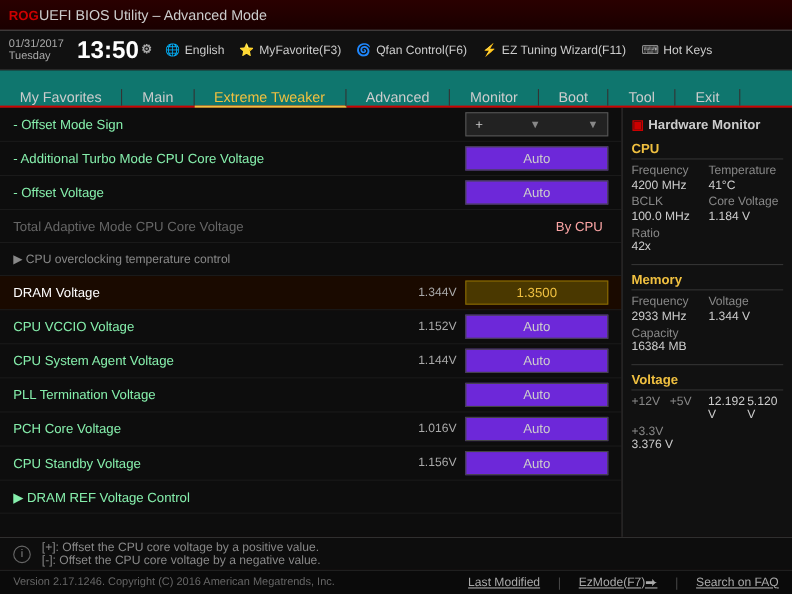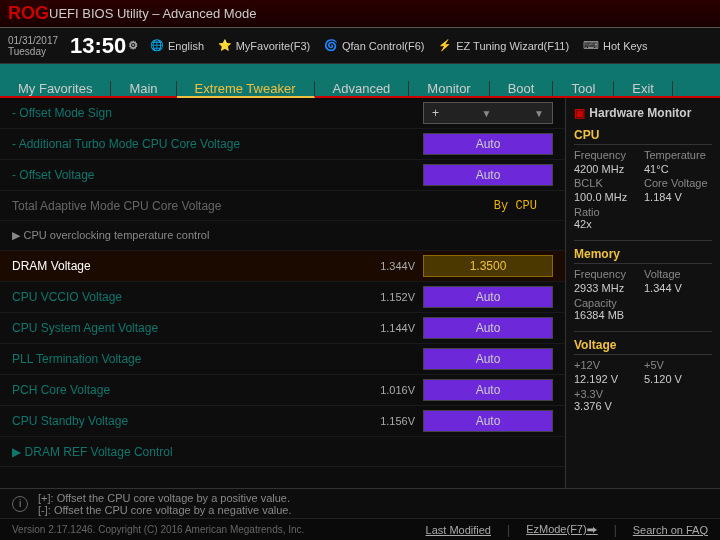--- a/index.html
+++ b/index.html
@@ -114,21 +114,21 @@
 
     .setting-row {
       display: flex;
       align-items: center;
       padding: 4px 12px;
       border-bottom: 1px solid #1a1a1a;
       min-height: 30px;
     }
     .setting-label {
       flex: 1;
-      color: #0f766e;
+      color: #86efac;
       font-size: 12px;
     }
     .setting-label.dimmed { color: #666; }
     .setting-label.section { color: #888; font-size: 11px; }
     .setting-current {
       color: #aaa;
       font-size: 11px;
       margin-right: 8px;
       min-width: 45px;
       text-align: right;
@@ -246,21 +246,21 @@
 
     
     .content-area::-webkit-scrollbar { width: 6px; }
     .content-area::-webkit-scrollbar-track { background: #111; }
     .content-area::-webkit-scrollbar-thumb { background: #444; }
 
     
     .rog-logo {
       color: #cc0000;
       font-weight: bold;
-      font-size: 18px;
+      font-size: 12px;
     }
   </style>
 </head>
 <body>
 
 <div class="title-bar">
   <span class="rog-logo">ROG</span>
   <span class="title-bar-text">UEFI BIOS Utility – Advanced Mode</span>
 </div>
 
@@ -343,21 +343,21 @@
       <div class="setting-value">Auto</div>
     </div>
 
     <div class="setting-row">
       <span class="setting-label">- Offset Voltage</span>
       <div class="setting-value">Auto</div>
     </div>
 
     <div class="setting-row">
       <span class="setting-label dimmed">Total Adaptive Mode CPU Core Voltage</span>
-      <span style="color:#eab308;font-size:12px;margin-right:16px;font-family:Liberation Mono, monospace;">By CPU</span>
+      <span style="color:#fca5a5;font-size:12px;margin-right:5px;">By CPU</span>
     </div>
 
     <div class="setting-row">
       <span class="setting-label section">▶ CPU overclocking temperature control</span>
     </div>
 
     <div class="setting-row" style="background:#1a0a00;">
       <span class="setting-label" style="color:#fff;">DRAM Voltage</span>
       <span class="setting-current">1.344V</span>
       <div class="setting-value highlighted">1.3500</div>
@@ -436,21 +436,21 @@
       <div style="margin-top:3px;">
         <div class="sidebar-label">Capacity</div>
         <div class="sidebar-val">16384 MB</div>
       </div>
     </div>
 
     <div class="sidebar-divider"></div>
 
     <div class="sidebar-section">
       <div class="sidebar-section-title">Voltage</div>
-      <div style="display:grid;grid-template-columns:1fr 1fr;gap:2px;">
+      <div style="display:grid;grid-template-columns:1fr 1fr 1fr 1fr;gap:2px;">
         <div class="sidebar-label">+12V</div>
         <div class="sidebar-label">+5V</div>
         <div class="sidebar-val">12.192 V</div>
         <div class="sidebar-val">5.120 V</div>
       </div>
       <div style="margin-top:3px;">
         <div class="sidebar-label">+3.3V</div>
         <div class="sidebar-val">3.376 V</div>
       </div>
     </div>

